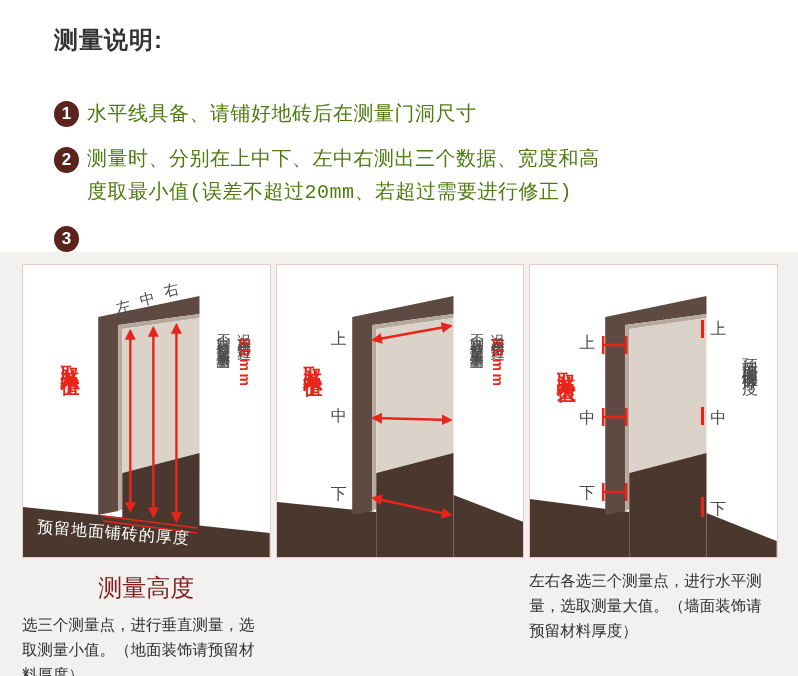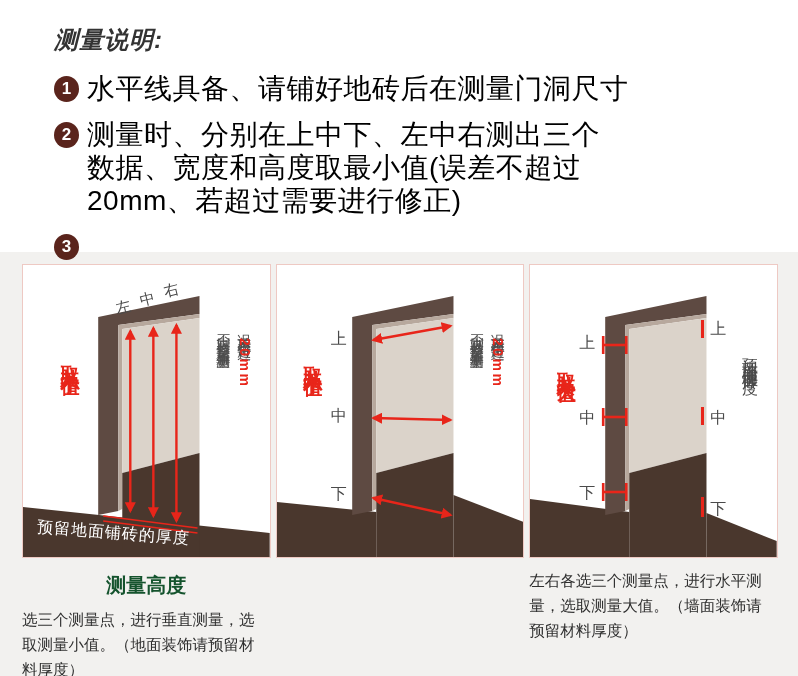--- a/index.html
+++ b/index.html
@@ -1,27 +1,27 @@
 <!DOCTYPE html>
 <html><head>
 <meta charset="utf-8">
 <style>
   * { margin:0; padding:0; box-sizing:border-box; }
   html,body { width:798px; height:676px; }
   body { font-family:"Liberation Sans","DejaVu Sans",sans-serif; background:#ffffff; overflow:hidden; }
 
   
   .header { height:252px; background:#ffffff; padding:24px 40px 0 54px; }
-  .page-title { font-size:24px; font-weight:600; color:#333333; letter-spacing:1px; margin-bottom:16px;font-style:italic; }
+  .page-title { font-size:24px; font-weight:600; color:#333333; letter-spacing:1px; margin-bottom:41px; }
   .instr { display:flex; align-items:flex-start; margin-bottom:13px; }
   .badge { flex:none; width:25px; height:26px; border-radius:50%; background:#5a241c; color:#ffffff;
            font-size:17px; font-weight:700; display:flex; align-items:center; justify-content:center;
            margin-right:8px; margin-top:4px; }
-  .instr-text { font-size:28px; line-height:33px; color:#000000; letter-spacing:0.5px; }
-  .instr.wrap2 .instr-text { max-width:520px; }
+  .instr-text { font-size:20px; line-height:33px; color:#4d7c0f; letter-spacing:0.5px; }
+  .instr.wrap2 .instr-text { max-width:520px;font-family:Liberation Mono, monospace; }
 
   
   .gray-section { height:424px; background:#f2f1ef; padding:12px 20px 0 22px; }
   .panels-row { display:flex; gap:5px; }
   .panel { position:relative; flex:1; height:294px; background:#ffffff; border:1px solid #eec9c3; }
   .panel svg { position:absolute; left:0; top:0; width:100%; height:100%; }
 
   .ov { position:absolute; white-space:nowrap; }
   .diag-label { font-size:15px; font-weight:500; color:#4a4a4a; transform:rotate(-14deg); }
   .side-label { font-size:16px; font-weight:500; color:#4a4a4a; }
@@ -31,21 +31,21 @@
               letter-spacing:2.5px; line-height:1.5; }
   .tol-note .red { color:#e8251a; font-weight:700; }
   .wall-note { writing-mode:vertical-rl; text-orientation:upright; font-size:16px; font-weight:500;
                color:#4a4a4a; letter-spacing:3px; }
   .floor-note { font-size:16px; font-weight:500; color:#ffffff; letter-spacing:1px;
                 transform:rotate(4.5deg); transform-origin:left top; }
 
   
   .captions-row { display:flex; gap:5px; margin-top:10px; }
   .caption { flex:1; font-family:"Liberation Serif","DejaVu Serif",serif; }
-  .cap-title { font-size:20px; font-weight:700; color:#14532d; text-align:center; margin:4px 0 8px; }
+  .cap-title { font-size:24px; font-weight:400; color:#7f1d1d; text-align:center; margin:4px 0 8px; }
   .cap-body { font-size:15.5px; line-height:25px; color:#2f2f2f; padding-right:4px; }
 </style>
 </head>
 <body>
 
 <div class="header">
   <div class="page-title">测量说明:</div>
 
   <div class="instr">
     <span class="badge">1</span>

